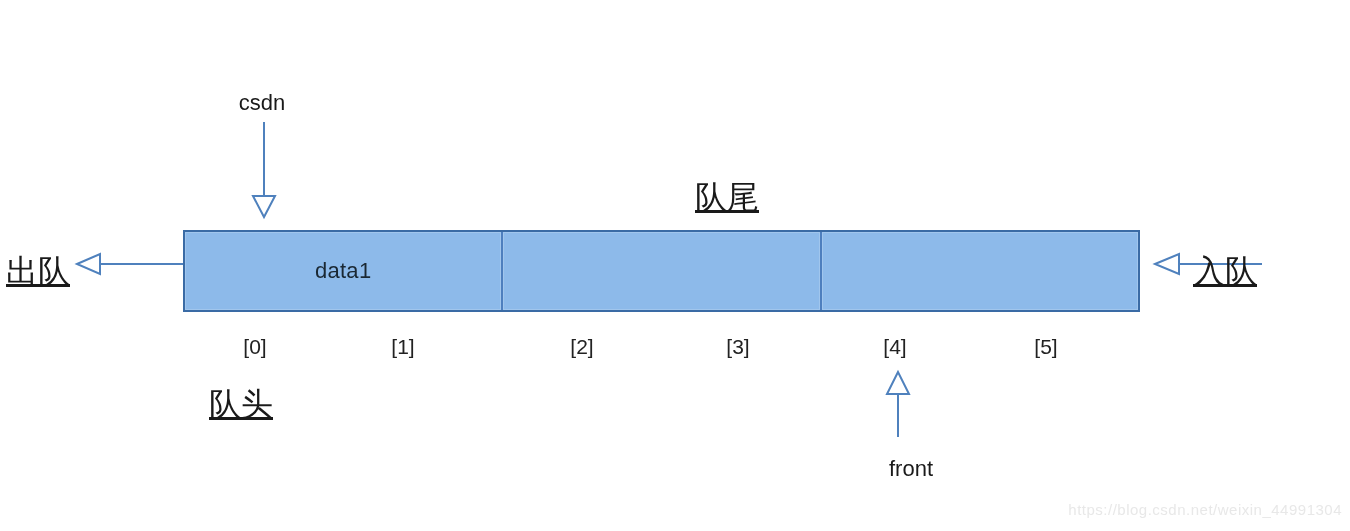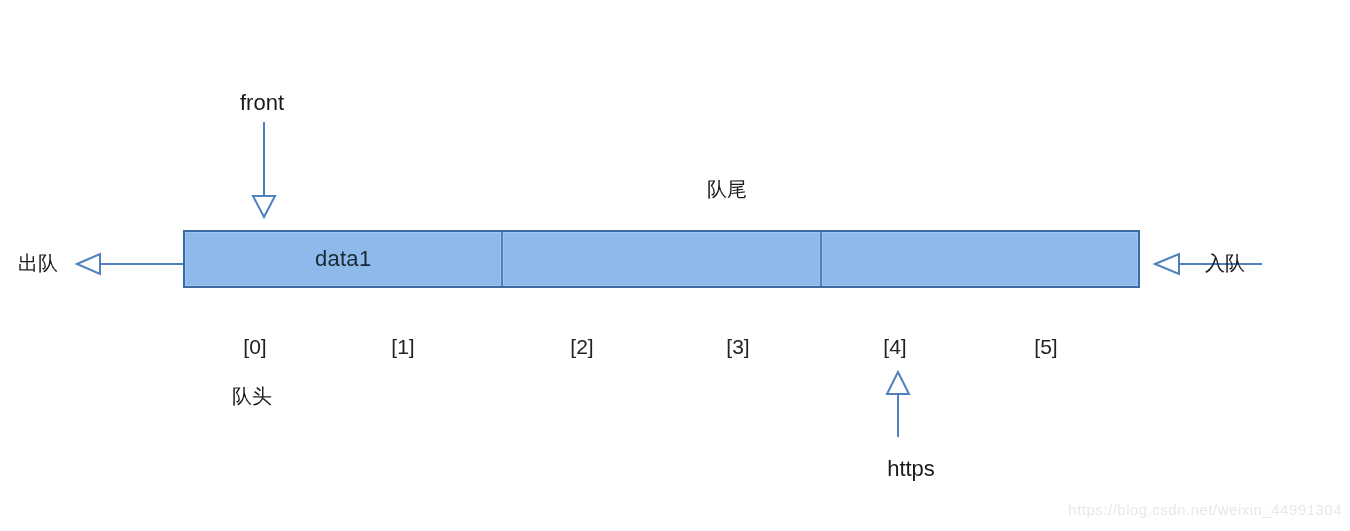--- a/index.html
+++ b/index.html
@@ -14,21 +14,21 @@
   html,body{margin:0;padding:0;background:#ffffff;}
   .canvas{
     position:relative;
     width:1350px;height:531px;
     background:#ffffff;
     overflow:hidden;
     font-family:"Liberation Sans","DejaVu Sans",sans-serif;
   }
   .arrows{position:absolute;left:0;top:0;width:1350px;height:531px;pointer-events:none;}
   .queue-row{
-    position:absolute;left:183px;top:230px;width:957px;height:58px;
+    position:absolute;left:183px;top:230px;width:957px;height:82px;
     display:flex;
     border:2.5px solid var(--cell-border);
     box-sizing:border-box;
     background:var(--cell-fill);
   }
   .queue-cell{
     flex:1 1 0;
     display:flex;align-items:center;justify-content:center;
     border-right:2px solid var(--cell-divider);
     box-shadow:inset 0 0 0 1px rgba(255,255,255,0.18);
@@ -37,21 +37,21 @@
     letter-spacing:0.3px;
   }
   .queue-cell:last-child{border-right:none;}
   .lbl{
     position:absolute;
     color:var(--label-text);
     white-space:nowrap;
     transform:translateX(-50%);
   }
   .lbl-en{font-size:22px;}
-  .lbl-cn{font-size:20px;font-family:"Liberation Serif","DejaVu Serif",serif;}
+  .lbl-cn{font-size:32px;font-family:"Liberation Serif","DejaVu Serif",serif;text-decoration:underline;}
   .lbl-idx{font-size:21px;color:#222222;}
   .watermark{
     position:absolute;
     right:8px;top:501px;
     font-size:15px;
     color:var(--watermark);
     letter-spacing:0.5px;
   }
 </style>
 </head>
@@ -81,26 +81,26 @@
       <polygon points="898,372 887,394 909,394" fill="#ffffff"></polygon>
     </g>
   </svg>
 
   <div class="queue-row">
     <div class="queue-cell">data1</div>
     <div class="queue-cell"></div>
     <div class="queue-cell"></div>
   </div>
 
-  <div class="lbl lbl-en" style="left:262px;top:90px;">front</div>
+  <div class="lbl lbl-en" style="left:262px;top:90px;">csdn</div>
   <div class="lbl lbl-cn" style="left:727px;top:176px;">队尾</div>
   <div class="lbl lbl-cn" style="left:38px;top:250px;">出队</div>
   <div class="lbl lbl-cn" style="left:1225px;top:250px;text-align:right;">入队</div>
-  <div class="lbl lbl-cn" style="left:252px;top:383px;">队头</div>
-  <div class="lbl lbl-en" style="left:911px;top:456px;">https</div>
+  <div class="lbl lbl-cn" style="left:241px;top:383px;">队头</div>
+  <div class="lbl lbl-en" style="left:911px;top:456px;">front</div>
 
   <div class="lbl lbl-idx" style="left:255px;top:335px;">[0]</div>
   <div class="lbl lbl-idx" style="left:403px;top:335px;">[1]</div>
   <div class="lbl lbl-idx" style="left:582px;top:335px;">[2]</div>
   <div class="lbl lbl-idx" style="left:738px;top:335px;">[3]</div>
   <div class="lbl lbl-idx" style="left:895px;top:335px;">[4]</div>
   <div class="lbl lbl-idx" style="left:1046px;top:335px;">[5]</div>
 
   <div class="watermark">https://blog.csdn.net/weixin_44991304</div>
 

